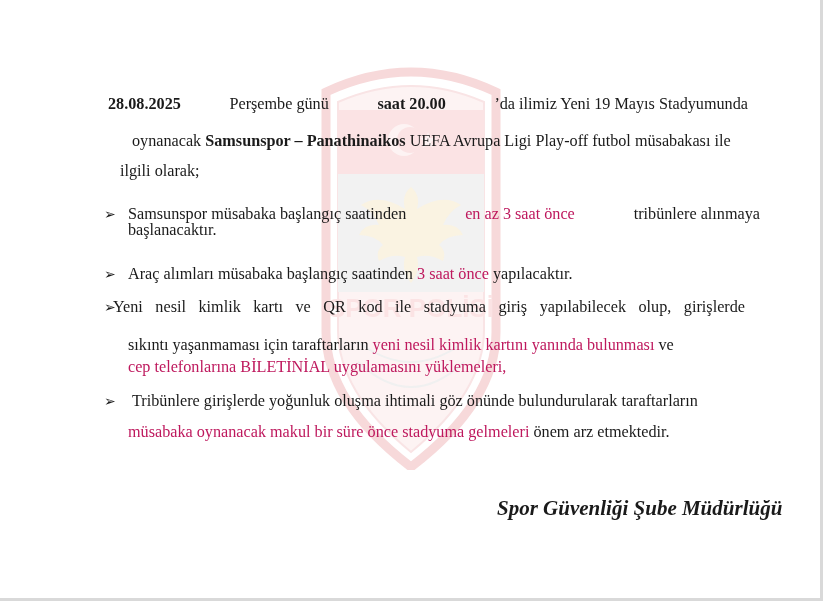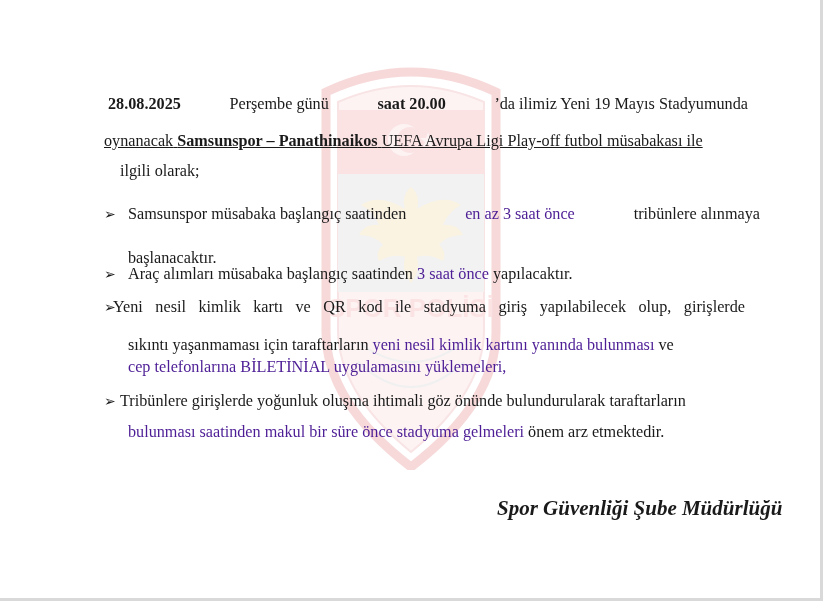--- a/index.html
+++ b/index.html
@@ -22,21 +22,21 @@
     .content { position: absolute; left: 0; top: 0; width: 820px; height: 598px; z-index: 1; }
     .line {
       position: absolute;
       font-size: 16.2px;
       line-height: 20px;
       white-space: nowrap;
     }
     .just { display: flex; justify-content: space-between; }
     .just > span { white-space: pre; }
     .b { font-weight: bold; }
-    .red { color: #4c1d95; }
+    .red { color: #be185d; }
     .bullet {
       position: absolute; font-size: 14px; line-height: 20px;
       font-family: "DejaVu Sans", sans-serif;
     }
     .signature {
       position: absolute; left: 497px; top: 498px;
       font-size: 21px; font-weight: bold; font-style: italic;
       line-height: 20px; white-space: nowrap;
     }
   </style>
@@ -62,53 +62,53 @@
   </svg>
 
   <div class="content">
 
     <div class="line just" style="left:108px; top:94px; width:640px;">
       <span class="b">28.08.2025</span>
       <span>Perşembe günü</span>
       <span class="b">saat 20.00</span>
       <span>’da ilimiz Yeni 19 Mayıs Stadyumunda</span>
     </div>
-    <div class="line" style="left:104px; top:131px;text-decoration:underline;">
+    <div class="line" style="left:132px; top:131px;">
       <span>oynanacak</span>
       <span class="b">Samsunspor – Panathinaikos</span>
       <span>UEFA Avrupa Ligi Play-off futbol müsabakası ile</span>
     </div>
     <div class="line" style="left:120px; top:161px;">ilgili olarak;</div>
 
     <span class="bullet" style="left:104px; top:204px;">➢</span>
     <div class="line just" style="left:128px; top:204px; width:632px;">
       <span>Samsunspor müsabaka başlangıç saatinden</span>
       <span class="red">en az 3 saat önce</span>
       <span>tribünlere alınmaya</span>
     </div>
-    <div class="line" style="left:128px; top:248px;">başlanacaktır.</div>
+    <div class="line" style="left:128px; top:220px;">başlanacaktır.</div>
 
     <span class="bullet" style="left:104px; top:264px;">➢</span>
     <div class="line" style="left:128px; top:264px;">
       <span>Araç alımları müsabaka başlangıç saatinden</span>
       <span class="red">3 saat önce</span>
       <span>yapılacaktır.</span>
     </div>
 
     <span class="bullet" style="left:104px; top:297px;">➢</span>
     <div class="line" style="left:113px; top:297px; width:632px; text-align:justify; text-align-last:justify;">Yeni nesil kimlik kartı ve QR kod ile stadyuma giriş yapılabilecek olup, girişlerde</div>
     <div class="line" style="left:128px; top:327px;margin-top:8px;">
       <span>sıkıntı yaşanmaması için taraftarların</span>
       <span class="red">yeni nesil kimlik kartını yanında bulunması</span>
       <span>ve</span>
     </div>
     <div class="line red" style="left:128px; top:357px;">cep telefonlarına BİLETİNİAL uygulamasını yüklemeleri,</div>
 
     <span class="bullet" style="left:104px; top:391px;">➢</span>
-    <div class="line" style="left:120px; top:391px;">Tribünlere girişlerde yoğunluk oluşma ihtimali göz önünde bulundurularak taraftarların</div>
+    <div class="line" style="left:132px; top:391px;">Tribünlere girişlerde yoğunluk oluşma ihtimali göz önünde bulundurularak taraftarların</div>
     <div class="line" style="left:128px; top:422px;">
-      <span class="red">bulunması saatinden makul bir süre önce stadyuma gelmeleri</span>
+      <span class="red">müsabaka oynanacak makul bir süre önce stadyuma gelmeleri</span>
       <span>önem arz etmektedir.</span>
     </div>
 
     <div class="signature">Spor Güvenliği Şube Müdürlüğü</div>
   </div>
 </div>
 
 </body></html>

